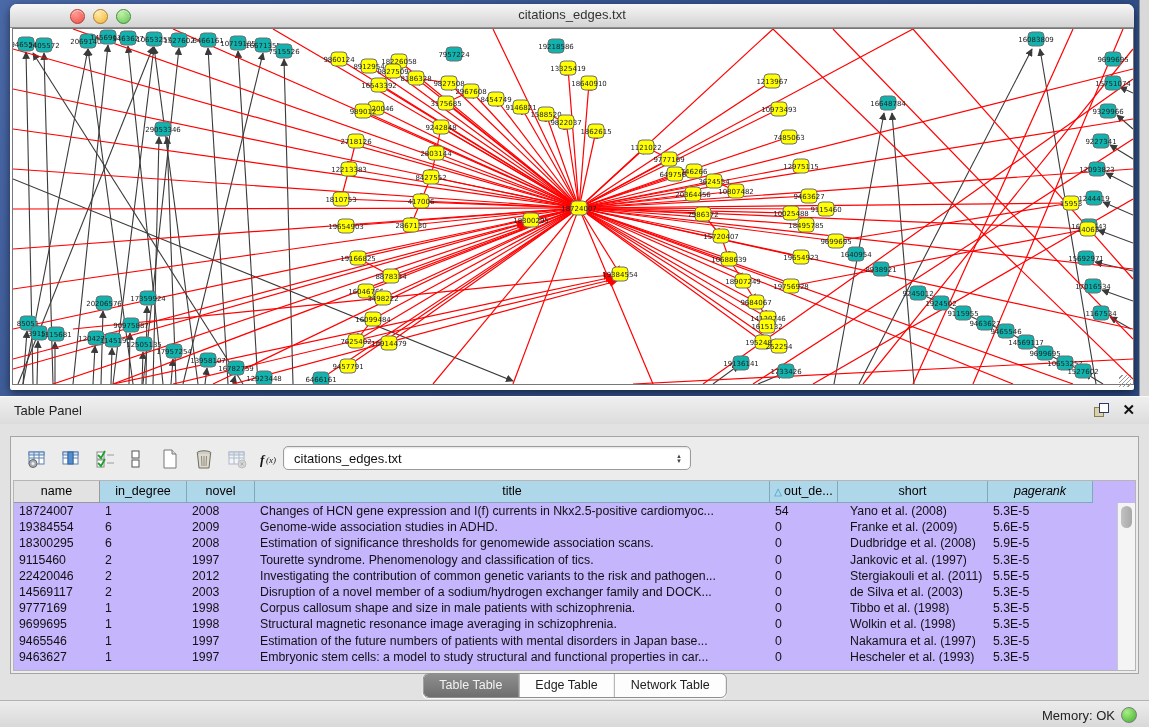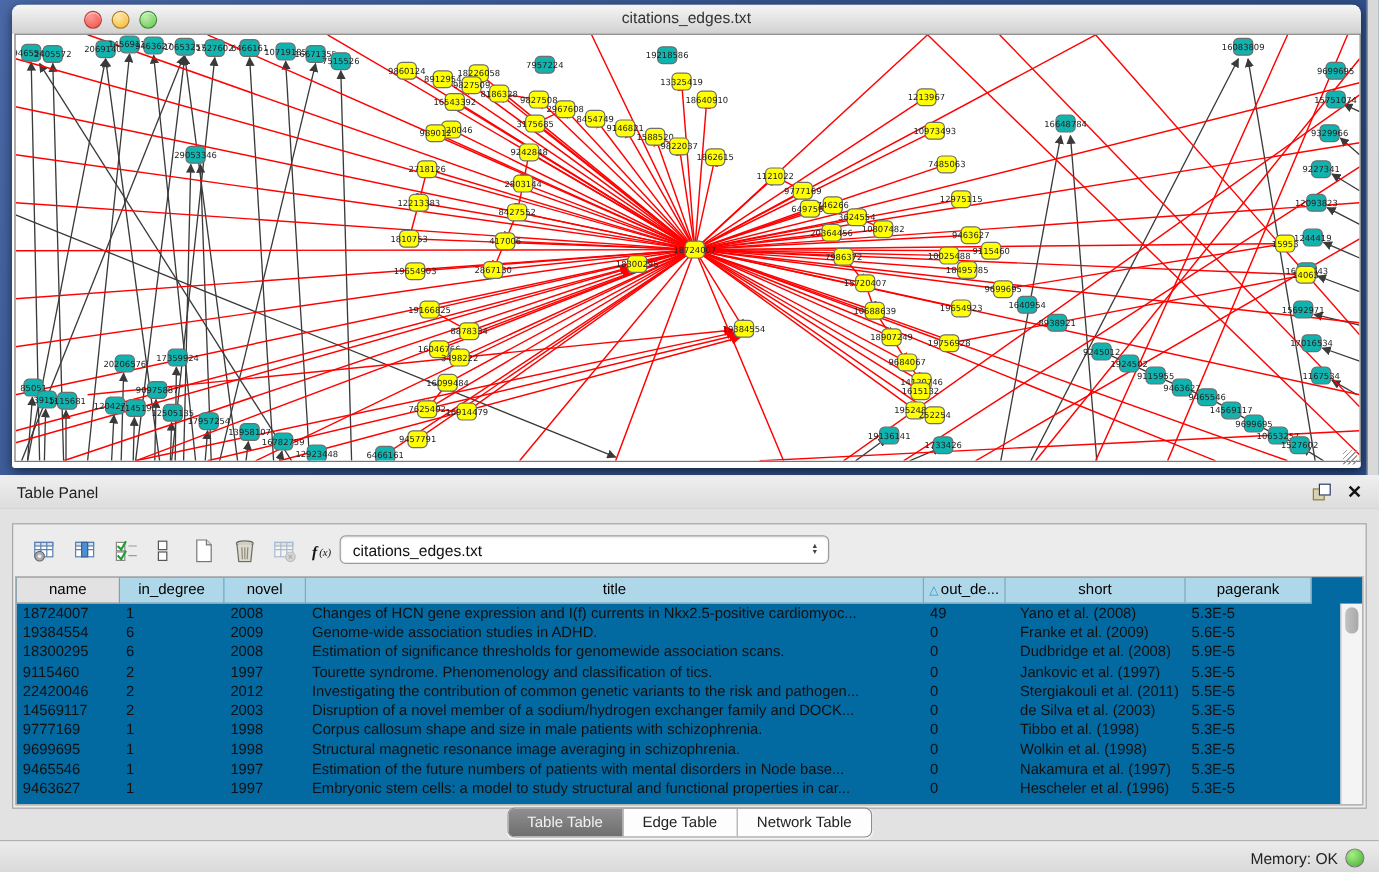--- a/index.html
+++ b/index.html
@@ -44,21 +44,21 @@
          background:#ececec;border:1px solid #a5a5a5;}
   .toolbar{position:absolute;left:0;top:0;right:0;height:43px;}
   .tbtn{position:absolute;top:9px;width:26px;height:26px;display:flex;
         align-items:center;justify-content:center;cursor:pointer;}
   .combo{position:absolute;left:272px;top:9px;width:408px;height:24px;background:#fff;
          border:1px solid #9b9b9b;border-radius:5px;box-shadow:inset 0 1px 2px rgba(0,0,0,.12);
          font-size:13px;color:#111;line-height:24px;padding-left:10px;box-sizing:border-box;cursor:pointer;}
   .combo .arrows{position:absolute;right:8px;top:0;height:24px;display:flex;flex-direction:column;
                  justify-content:center;font-size:6px;line-height:5px;color:#444;}
   
-  .grid{position:absolute;left:2px;top:43px;right:2px;bottom:2px;background:#0369a1;
+  .grid{position:absolute;left:2px;top:43px;right:2px;bottom:2px;background:#c4b5fd;
         border:1px solid #b5b5b5;overflow:hidden;padding-left:32px;}
   .hdr-row{position:absolute;left:0;top:0;height:22px;display:flex;}
   .hcell{box-sizing:border-box;height:22px;border-right:1px solid #7fa8bd;border-bottom:1px solid #7fa8bd;
          background:#aed7ea;font-size:12.5px;color:#000;text-align:center;line-height:21px;
          overflow:hidden;white-space:nowrap;cursor:pointer;}
   .hcell.gray{background:#e2e2e2;border-right:1px solid #9a9a9a;border-bottom:1px solid #9a9a9a;}
   .sort-tri{color:#2e9ac4;font-size:10px;margin-right:2px;}
   .rows{position:absolute;left:0;top:22px;right:17px;bottom:0;}
   .trow{display:flex;height:16.2px;font-size:12.3px;color:#111;}
   .tcell{box-sizing:border-box;padding-left:5px;overflow:hidden;white-space:nowrap;line-height:16px;}
@@ -877,29 +877,29 @@
         </div>
       </div>
     <div class="grid">
       <div class="hdr-row" id="hdrrow">
           <div class="hcell gray" style="width: 86px;"><span>name</span></div>
           <div class="hcell" style="width: 87px;"><span>in_degree</span></div>
           <div class="hcell" style="width: 68px;"><span>novel</span></div>
           <div class="hcell" style="width: 515px;"><span>title</span></div>
           <div class="hcell" style="width: 68px;"><span class="sort-tri">△</span><span>out_de...</span></div>
           <div class="hcell" style="width: 150px;"><span>short</span></div>
-          <div class="hcell" style="width: 105px;"><span>pagerank</span></div>
+          <div class="hcell" style="width: 105px; font-style: italic;"><span>pagerank</span></div>
         </div>
       <div class="rows" id="rows">
           <div class="trow">
             <div class="tcell" style="width: 86px;">18724007</div>
             <div class="tcell" style="width: 87px;">1</div>
             <div class="tcell" style="width: 68px;">2008</div>
             <div class="tcell" style="width: 515px;">Changes of HCN gene expression and I(f) currents in Nkx2.5-positive cardiomyoc...</div>
-            <div class="tcell" style="width: 68px;">49</div>
+            <div class="tcell" style="width: 68px;">54</div>
             <div class="tcell" style="width: 150px; padding-left: 12px;">Yano et al. (2008)</div>
             <div class="tcell" style="width: 105px;">5.3E-5</div>
           </div>
           <div class="trow">
             <div class="tcell" style="width: 86px;">19384554</div>
             <div class="tcell" style="width: 87px;">6</div>
             <div class="tcell" style="width: 68px;">2009</div>
             <div class="tcell" style="width: 515px;">Genome-wide association studies in ADHD.</div>
             <div class="tcell" style="width: 68px;">0</div>
             <div class="tcell" style="width: 150px; padding-left: 12px;">Franke et al. (2009)</div>
@@ -956,32 +956,32 @@
             <div class="tcell" style="width: 68px;">1998</div>
             <div class="tcell" style="width: 515px;">Structural magnetic resonance image averaging in schizophrenia.</div>
             <div class="tcell" style="width: 68px;">0</div>
             <div class="tcell" style="width: 150px; padding-left: 12px;">Wolkin et al. (1998)</div>
             <div class="tcell" style="width: 105px;">5.3E-5</div>
           </div>
           <div class="trow">
             <div class="tcell" style="width: 86px;">9465546</div>
             <div class="tcell" style="width: 87px;">1</div>
             <div class="tcell" style="width: 68px;">1997</div>
-            <div class="tcell" style="width: 515px;">Estimation of the future numbers of patients with mental disorders in Node base...</div>
+            <div class="tcell" style="width: 515px;">Estimation of the future numbers of patients with mental disorders in Japan base...</div>
             <div class="tcell" style="width: 68px;">0</div>
             <div class="tcell" style="width: 150px; padding-left: 12px;">Nakamura et al. (1997)</div>
             <div class="tcell" style="width: 105px;">5.3E-5</div>
           </div>
           <div class="trow">
             <div class="tcell" style="width: 86px;">9463627</div>
             <div class="tcell" style="width: 87px;">1</div>
             <div class="tcell" style="width: 68px;">1997</div>
             <div class="tcell" style="width: 515px;">Embryonic stem cells: a model to study structural and functional properties in car...</div>
             <div class="tcell" style="width: 68px;">0</div>
-            <div class="tcell" style="width: 150px; padding-left: 12px;">Hescheler et al. (1996)</div>
+            <div class="tcell" style="width: 150px; padding-left: 12px;">Hescheler et al. (1993)</div>
             <div class="tcell" style="width: 105px;">5.3E-5</div>
           </div>
         </div>
       <div class="vscroll">
         <div class="thumb"></div>
       </div>
     </div>
   </div>
   <div class="seg" id="tabs">
       <div class="s active">Table Table</div>

